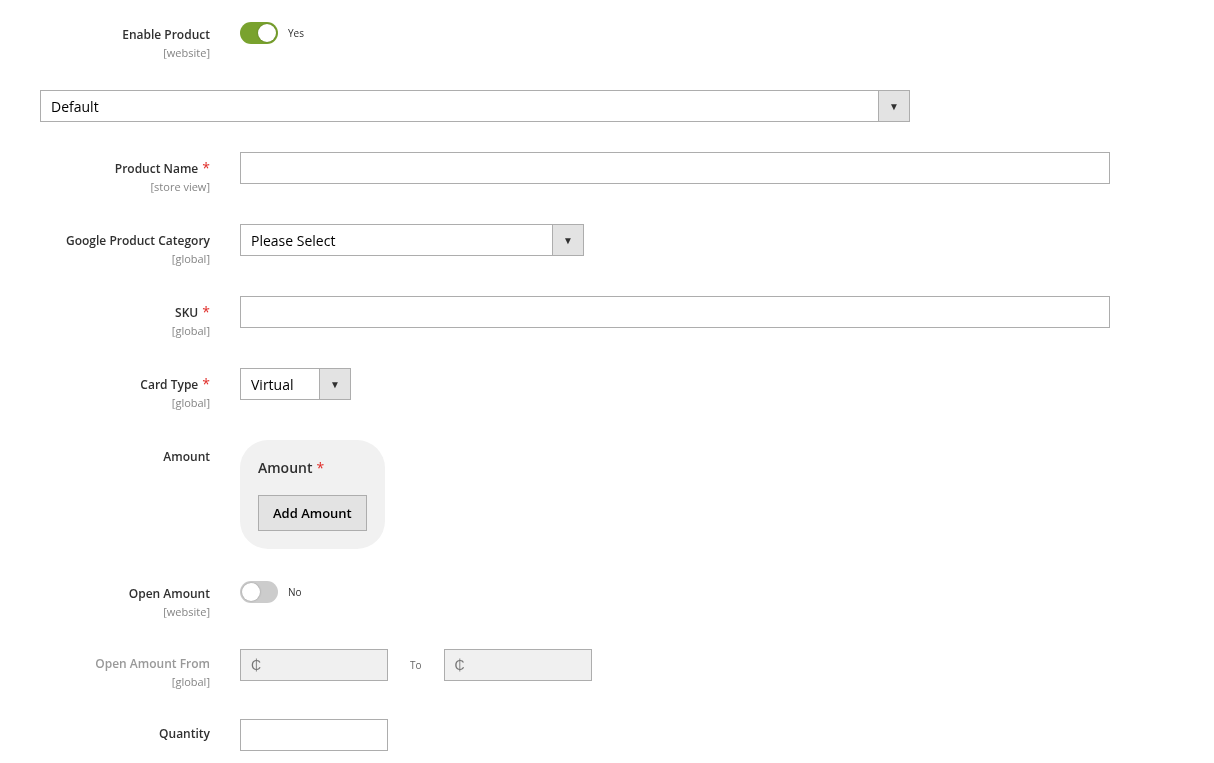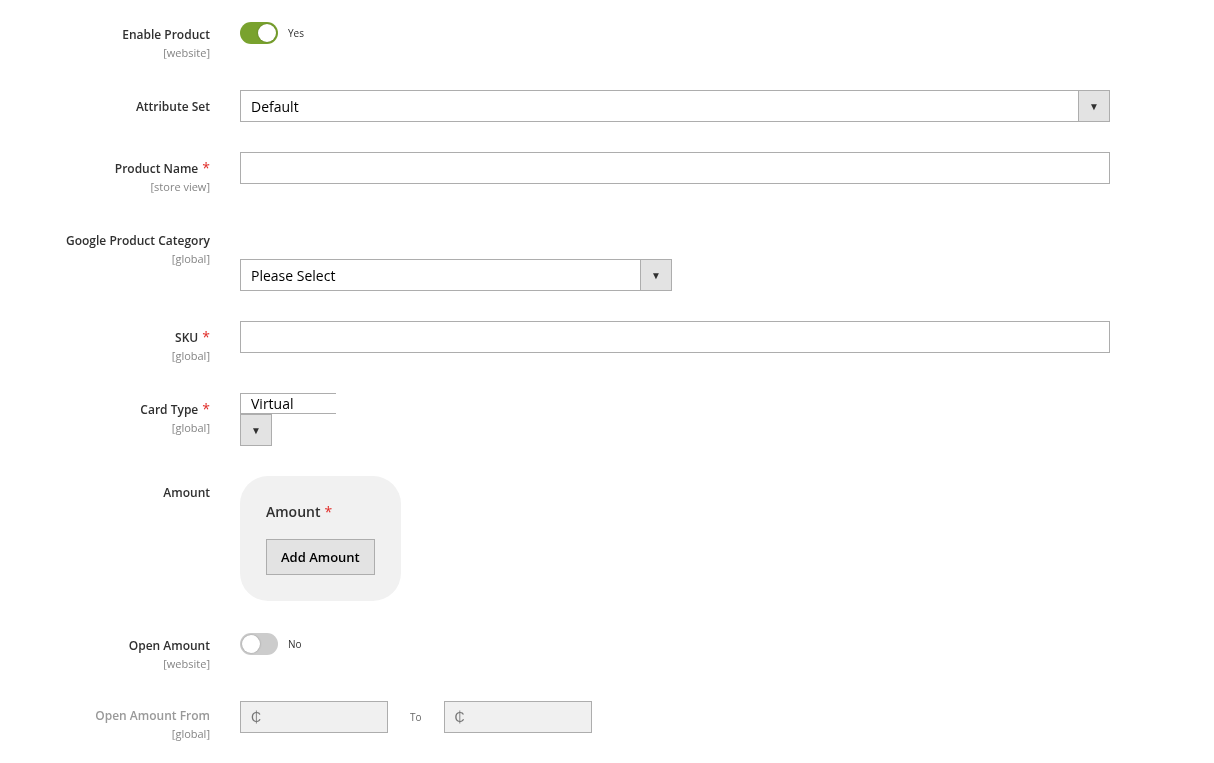--- a/index.html
+++ b/index.html
@@ -75,27 +75,27 @@
   .select-wrap .input { flex:1; border-right:none;}
   .select-btn {
     width:32px; height:32px;
     border:1px solid #adadad;
     background:#e3e3e3;
     display:flex; align-items:center; justify-content:center;
     cursor:pointer;
     font-size:10px;
   }
   .w-full { width:100%; }
-  .w-420 { width:432px;margin-top:35px; }
-  .w-120 { width:96px;flex-direction:column; }
+  .w-420 { width:344px; }
+  .w-120 { width:111px; }
   .w-148 { width:148px; }
   
   .amount-box {
     background:#f1f1f1;
-    padding:26px;
+    padding:18px;
     display:inline-block;
     min-width:130px;
     border-radius:28px;
   }
   .amount-header { font-weight:600; margin-bottom:18px;}
   .add-btn {
     border:1px solid #adadad;
     background:#e3e3e3;
     padding:8px 14px;
     font-weight:600;
@@ -123,23 +123,20 @@
     <div class="toggle-wrap">
       <div class="toggle">
           <div class="knob"></div>
         </div>
       <span class="toggle-text">Yes</span>
     </div>
   </div>
 </div>
 
 <div class="form-row">
-  <div class="label-col">
-    <span class="label-main">Attribute Set</span>
-  </div>
   <div class="field-col">
     <div class="select-wrap w-full">
       <input class="input" readonly="" value="Default" style="">
       <div class="select-btn">▼</div>
     </div>
   </div>
 </div>
 
 <div class="form-row">
   <div class="label-col">

